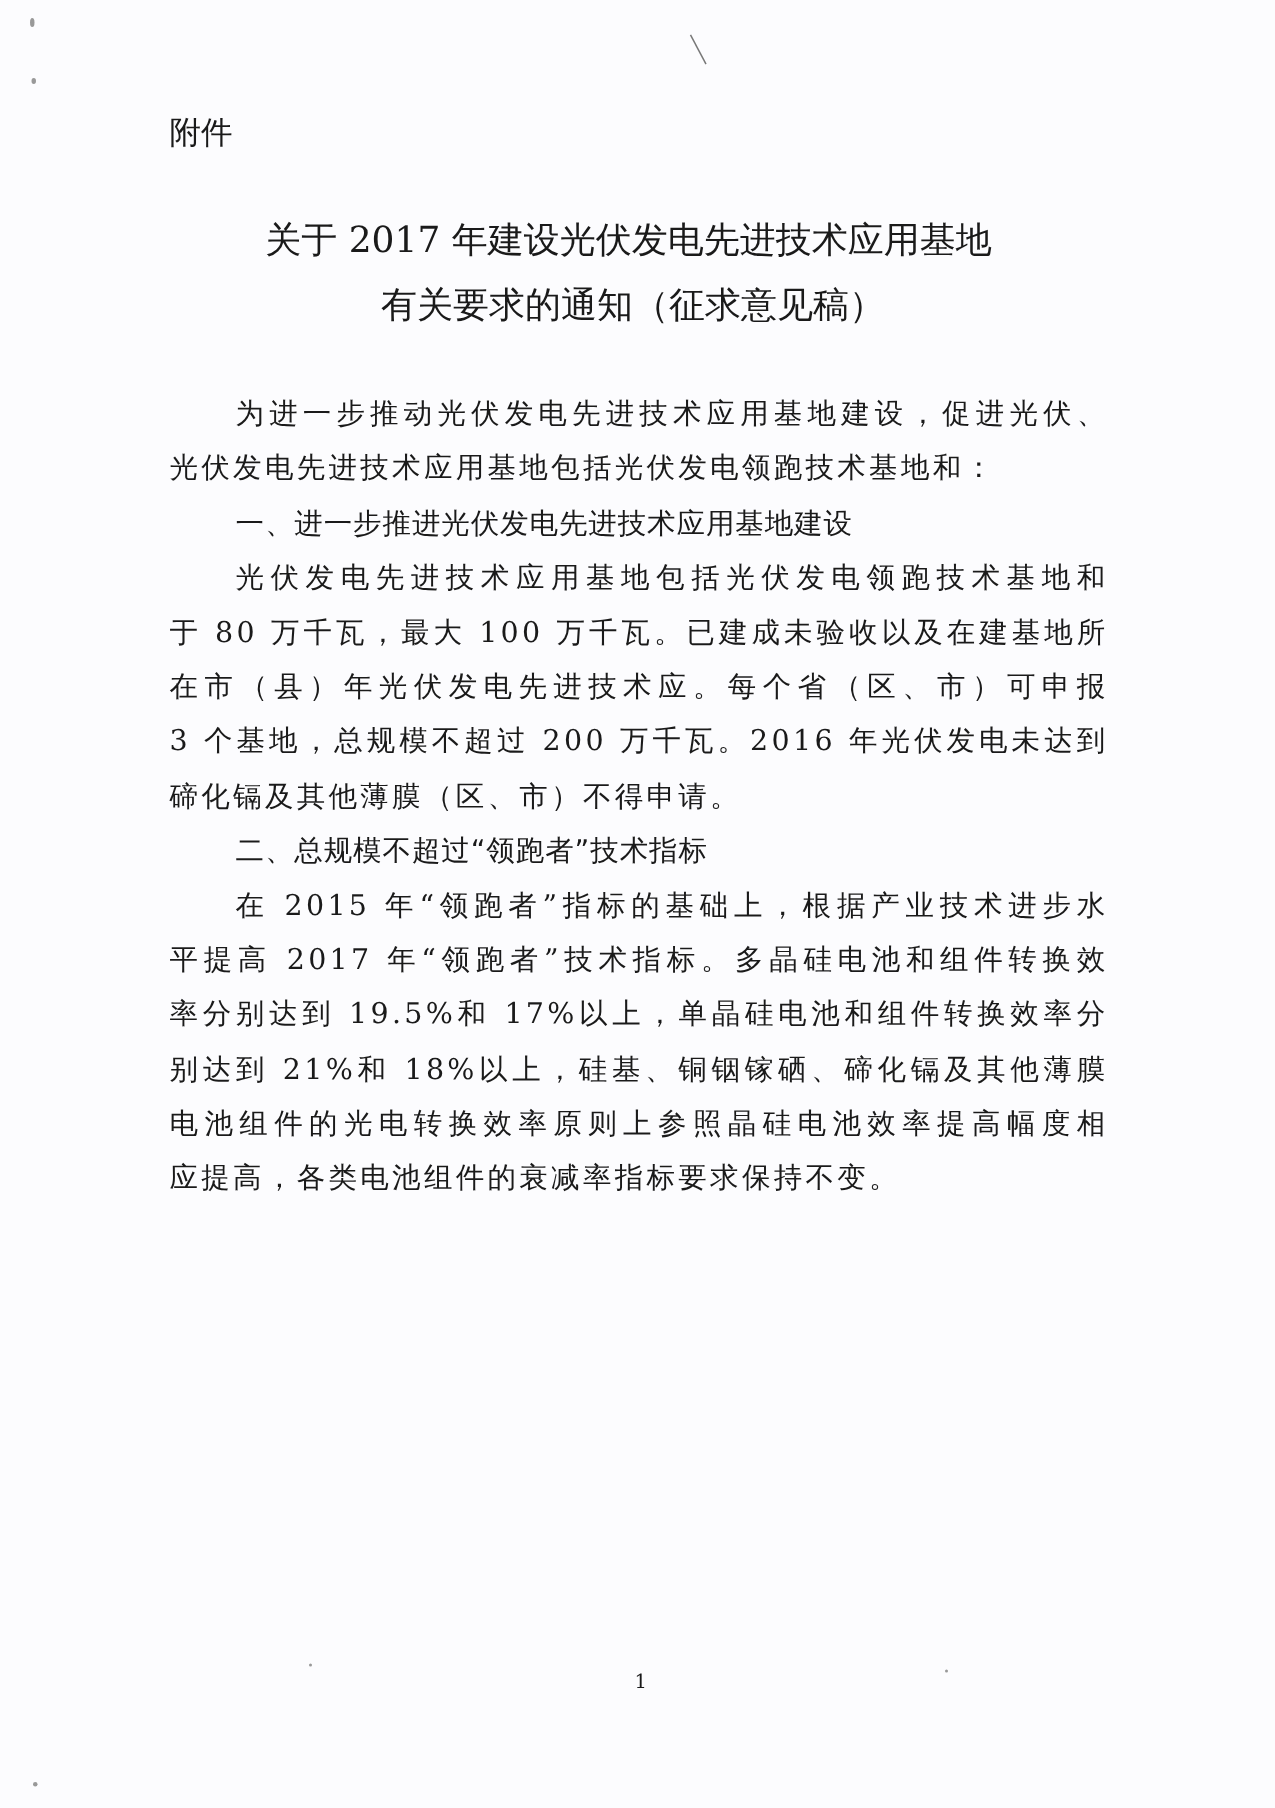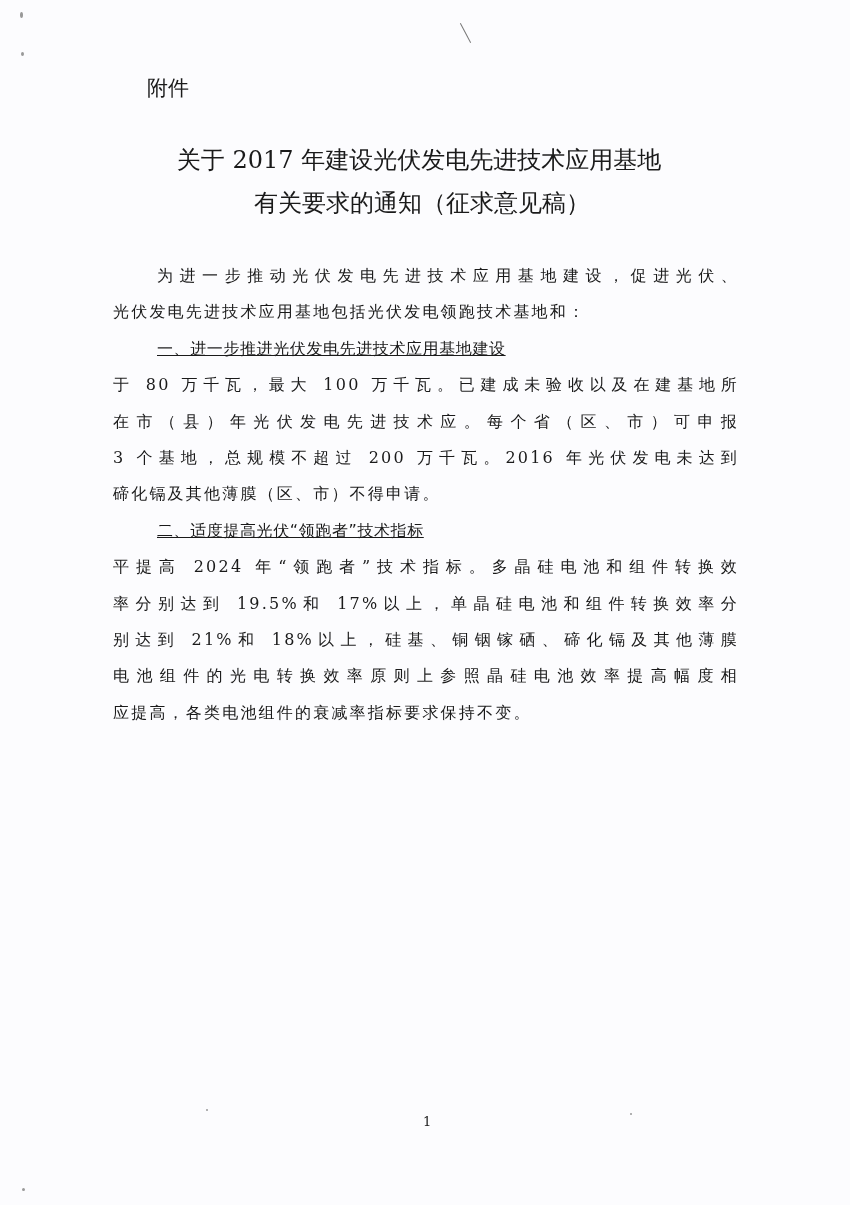--- a/index.html
+++ b/index.html
@@ -21,58 +21,56 @@
       width: 850px; height: 1205px;
       background: #fcfcfe;
     }
     .attachment-label {
       position: absolute;
       left: 113px;
       top: 74px;
       font-family: "DejaVu Sans", "Liberation Sans", sans-serif;
       font-size: 21px;
       letter-spacing: 0px;
-      margin-left: 34px;
     }
     .title {
       position: absolute;
       left: 0;
       width: 850px;
       text-align: center;
       font-size: 24px;
       line-height: 36px;
     }
     .title-line1 { top: 142px; left: -6px; }
     .title-line2 { top: 185px; left: -3px; }
     .body-block {
       position: absolute;
       left: 113px;
       width: 626px;
       top: 258px;
     }
     .line {
       height: 36.4px;
       line-height: 36.4px;
-      font-size: 16px;
+      font-size: 19px;
       white-space: nowrap;
       letter-spacing: 2.2px;
       text-align: justify;
       text-align-last: justify;
     }
     .line.last {
       text-align-last: left;
     }
     .line.indent {
       padding-left: 44px;
     }
     .heading {
       font-family: "DejaVu Sans", "Liberation Sans", sans-serif;
       letter-spacing: 0.6px;
       text-align-last: left;
-      text-decoration: underline;
     }
     .page-number {
       position: absolute;
       top: 1114px;
       left: 423px;
       font-size: 13px;
     }
     .speck {
       position: absolute;
       background: #999;
@@ -86,26 +84,28 @@
 
   <div class="attachment-label">附件</div>
 
   <div class="title title-line1">关于 2017 年建设光伏发电先进技术应用基地</div>
   <div class="title title-line2">有关要求的通知（征求意见稿）</div>
 
   <div class="body-block" id="body-block">
       <div class="line indent">为进一步推动光伏发电先进技术应用基地建设，促进光伏、</div>
       <div class="line last">光伏发电先进技术应用基地包括光伏发电领跑技术基地和：</div>
       <div class="line indent heading">一、进一步推进光伏发电先进技术应用基地建设</div>
+      <div class="line indent">光伏发电先进技术应用基地包括光伏发电领跑技术基地和</div>
       <div class="line">于 80 万千瓦，最大 100 万千瓦。已建成未验收以及在建基地所</div>
       <div class="line">在市（县）年光伏发电先进技术应。每个省（区、市）可申报</div>
       <div class="line">3 个基地，总规模不超过 200 万千瓦。2016 年光伏发电未达到</div>
       <div class="line last">碲化镉及其他薄膜（区、市）不得申请。</div>
-      <div class="line indent heading">二、适度提高光伏“领跑者”技术指标</div>
-      <div class="line">平提高 2024 年“领跑者”技术指标。多晶硅电池和组件转换效</div>
+      <div class="line indent heading">二、总规模不超过“领跑者”技术指标</div>
+      <div class="line indent">在 2015 年“领跑者”指标的基础上，根据产业技术进步水</div>
+      <div class="line">平提高 2017 年“领跑者”技术指标。多晶硅电池和组件转换效</div>
       <div class="line">率分别达到 19.5%和 17%以上，单晶硅电池和组件转换效率分</div>
       <div class="line">别达到 21%和 18%以上，硅基、铜铟镓硒、碲化镉及其他薄膜</div>
       <div class="line">电池组件的光电转换效率原则上参照晶硅电池效率提高幅度相</div>
       <div class="line last">应提高，各类电池组件的衰减率指标要求保持不变。</div>
     </div>
 
   <div class="page-number">1</div>
 
   <div class="speck" style="left:20px;top:12px;width:3px;height:6px;"></div>
   <div class="speck" style="left:21px;top:52px;width:3px;height:4px;"></div>

